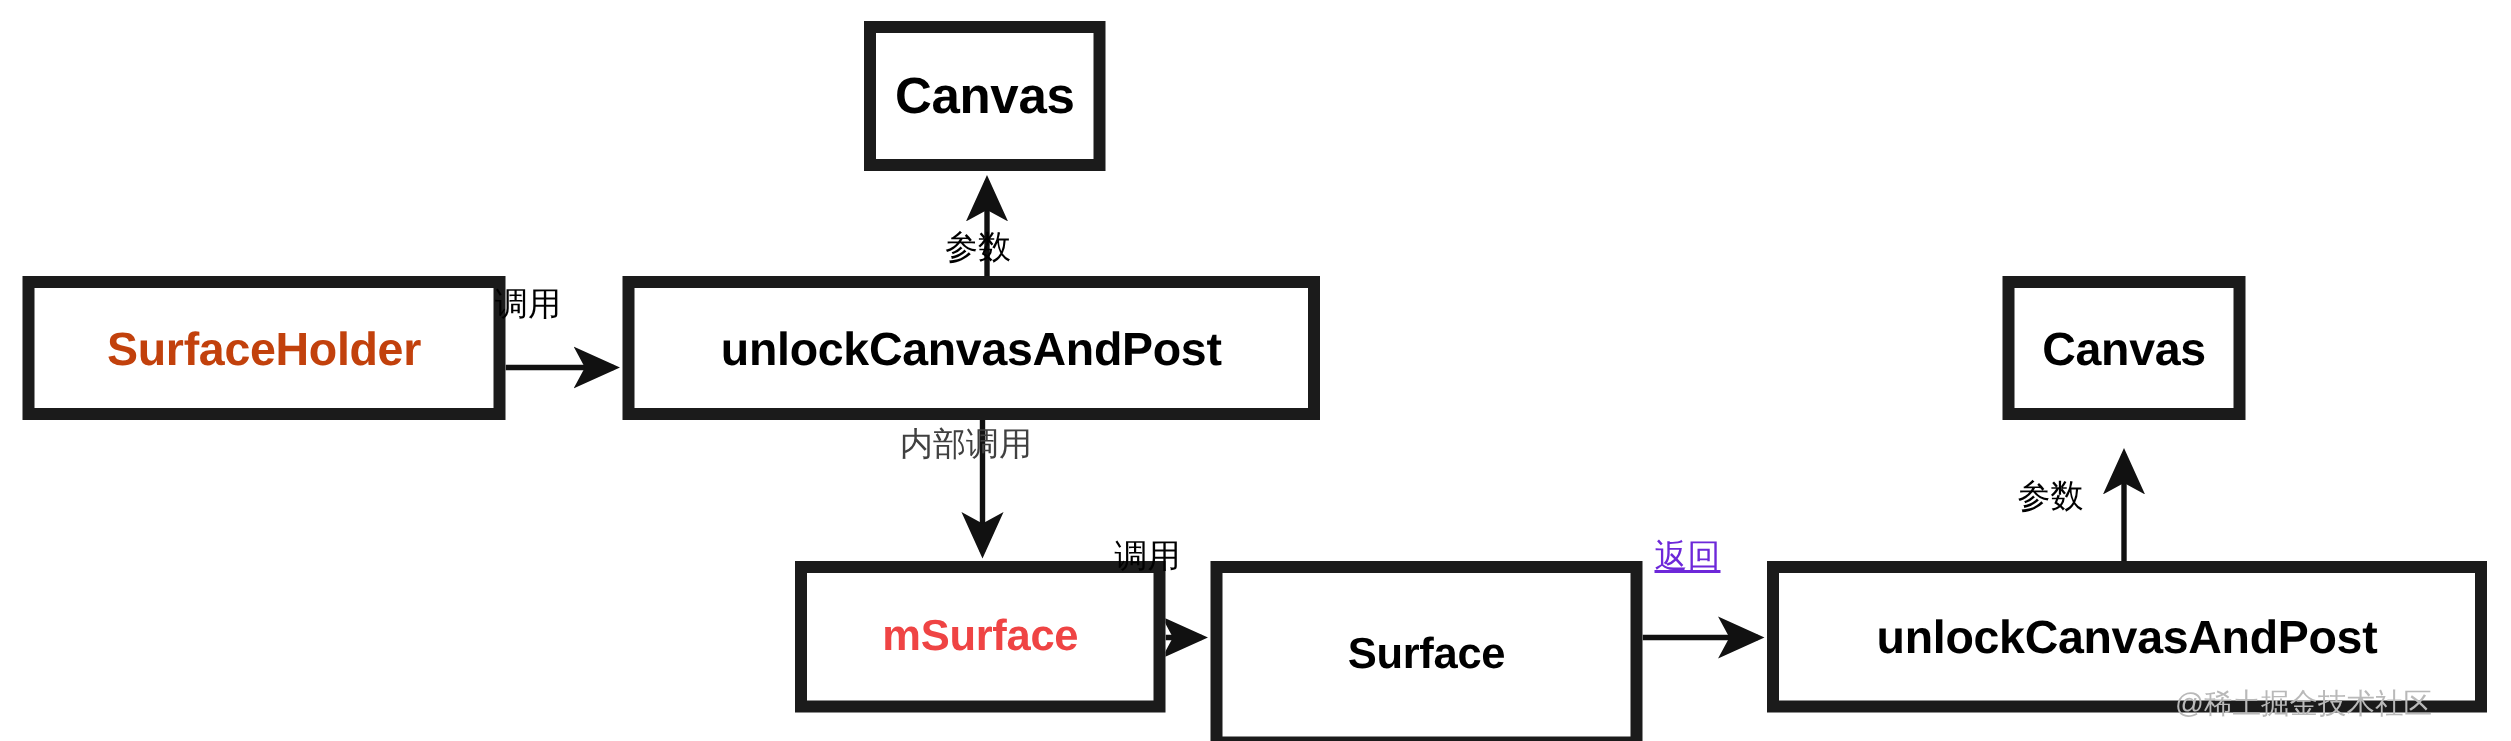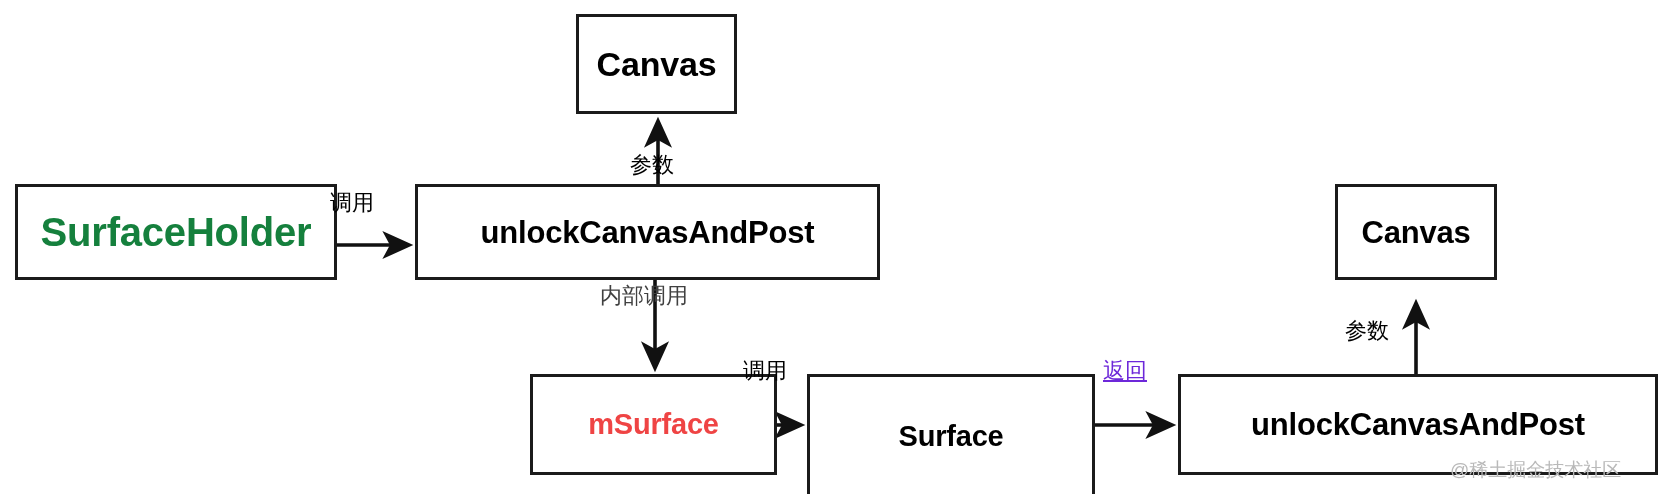--- a/index.html
+++ b/index.html
@@ -11,21 +11,21 @@
     position: relative;
     width: 1674px;
     height: 494px;
     background: #ffffff;
     overflow: hidden;
     font-family: "Liberation Sans", "DejaVu Sans", sans-serif;
   }
   .node {
     position: absolute;
     box-sizing: border-box;
-    border: 3px solid #0369a1;
+    border: 8px solid #0369a1;
     background: #ffffff;
     display: flex;
     align-items: center;
     justify-content: center;
     color: #000000;
     font-weight: bold;
     letter-spacing: -0.2px;
     white-space: nowrap;
   }
   .node-label {
@@ -92,21 +92,21 @@
 
     <g>
       <line x1="1416" y1="374" x2="1416" y2="303" stroke="#111111" stroke-width="3.6" marker-end="url(#arrowhead)"></line>
     </g>
   </svg>
 
   <div class="node" id="node-canvas_left" style="left: 576px; top: 14px; width: 161px; height: 100px; border-color: rgb(27, 27, 27); color: rgb(0, 0, 0); font-size: 34px;">
     <span class="node-label">Canvas</span>
   </div>
 
-  <div class="node" id="node-surface_holder" style="left: 15px; top: 184px; width: 322px; height: 96px; border-color: rgb(27, 27, 27); color: #15803d; font-size: 40px;">
+  <div class="node" id="node-surface_holder" style="left: 15px; top: 184px; width: 322px; height: 96px; border-color: rgb(27, 27, 27); color: #c2410c; font-size: 31px;">
     <span class="node-label">SurfaceHolder</span>
   </div>
 
   <div class="node" id="node-unlock_left" style="left: 415px; top: 184px; width: 465px; height: 96px; border-color: rgb(27, 27, 27); color: rgb(0, 0, 0); font-size: 31px;">
     <span class="node-label">unlockCanvasAndPost</span>
   </div>
 
   <div class="node" id="node-canvas_right" style="left: 1335px; top: 184px; width: 162px; height: 96px; border-color: rgb(27, 27, 27); color: rgb(0, 0, 0); font-size: 31px;">
     <span class="node-label">Canvas</span>
   </div>

